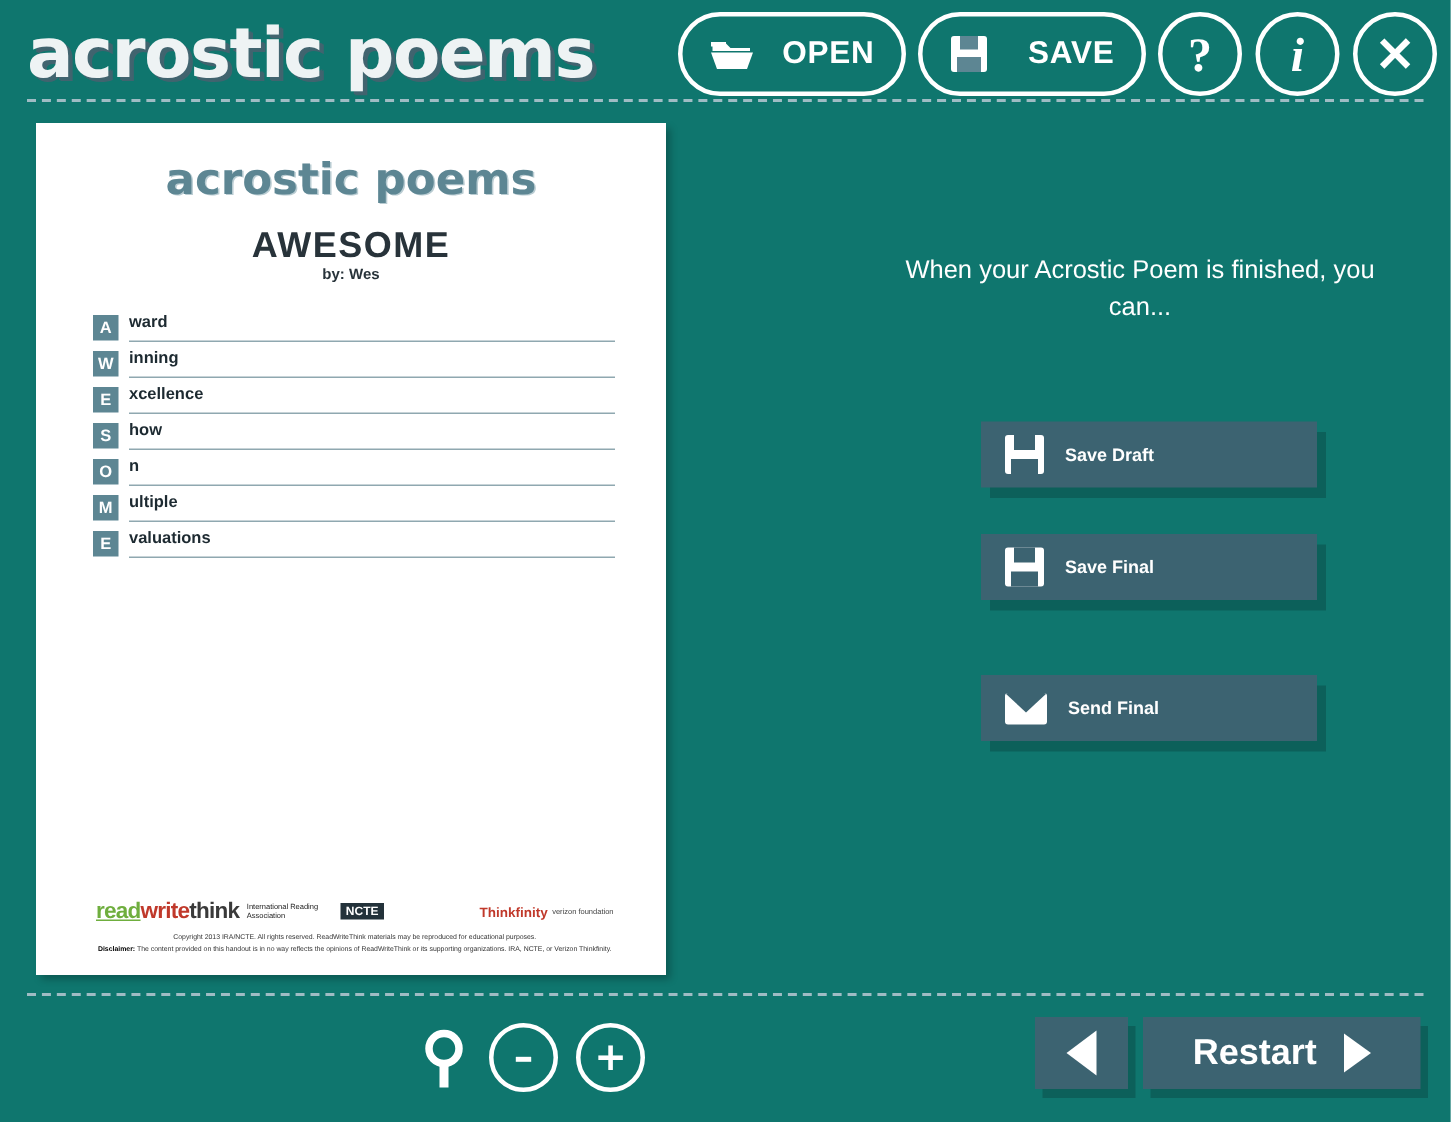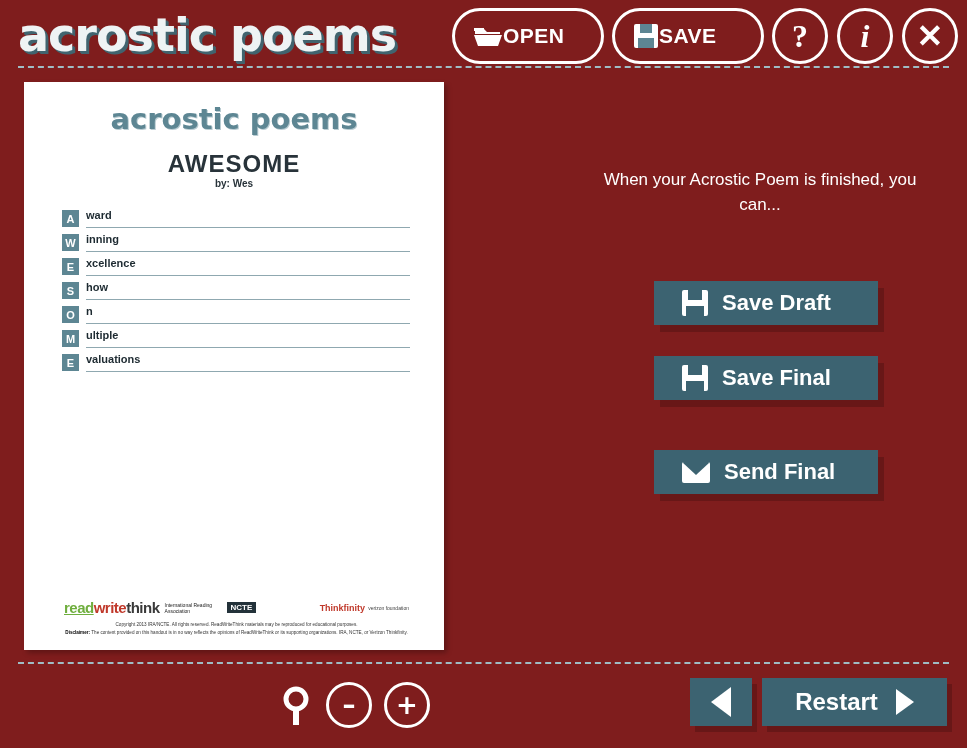--- a/index.html
+++ b/index.html
@@ -5,21 +5,21 @@
   * { box-sizing: border-box; }
   html, body {
     margin: 0; padding: 0;
     width: 967px; height: 748px;
     overflow: hidden;
     font-family: "Liberation Sans", sans-serif;
   }
   #app {
     position: relative;
     width: 967px; height: 748px;
-    background: #7f1d1d;
+    background: #0f766e;
   }
 
   
   #header {
     position: absolute;
     left: 0; top: 0;
     width: 967px; height: 70px;
   }
   #app-title {
     position: absolute;
@@ -42,21 +42,21 @@
   .hdr-btn {
     position: absolute;
     top: 8px;
     height: 56px;
     border: 3px solid #ffffff;
     border-radius: 28px;
     background: transparent;
     color: #ffffff;
     display: flex;
     align-items: center;
-    justify-content: flex-start;
+    justify-content: space-between;
     font-size: 21px;
     font-weight: bold;
     letter-spacing: 0.5px;
     cursor: pointer;
     padding: 0 18px;
   }
   #btn-open { left: 452px; width: 152px; }
   #btn-save { left: 612px; width: 152px; }
   .hdr-round {
     position: absolute;
@@ -193,26 +193,26 @@
     font-size: 17px;
     color: #ffffff;
     line-height: 1.45;
   }
   .action-btn {
     position: absolute;
     width: 224px; height: 44px;
     background: #3c6371;
     border: none;
     color: #ffffff;
-    font-size: 22px;
+    font-size: 12px;
     font-weight: bold;
     display: flex;
     align-items: center;
     gap: 14px;
-    padding-left: 28px;
+    padding-left: 16px;
     cursor: pointer;
     box-shadow: 6px 7px 0 rgba(0,0,0,0.18);
   }
   #btn-save-draft { left: 654px; top: 281px; }
   #btn-save-final { left: 654px; top: 356px; }
   #btn-send-final { left: 654px; top: 450px; }
 
   .icon-disk {
     width: 26px; height: 26px; position: relative; flex: 0 0 auto;
   }

